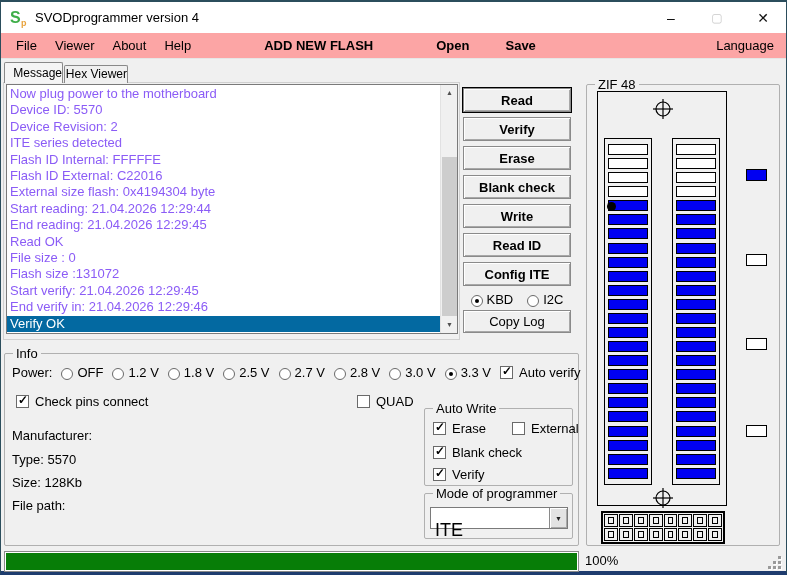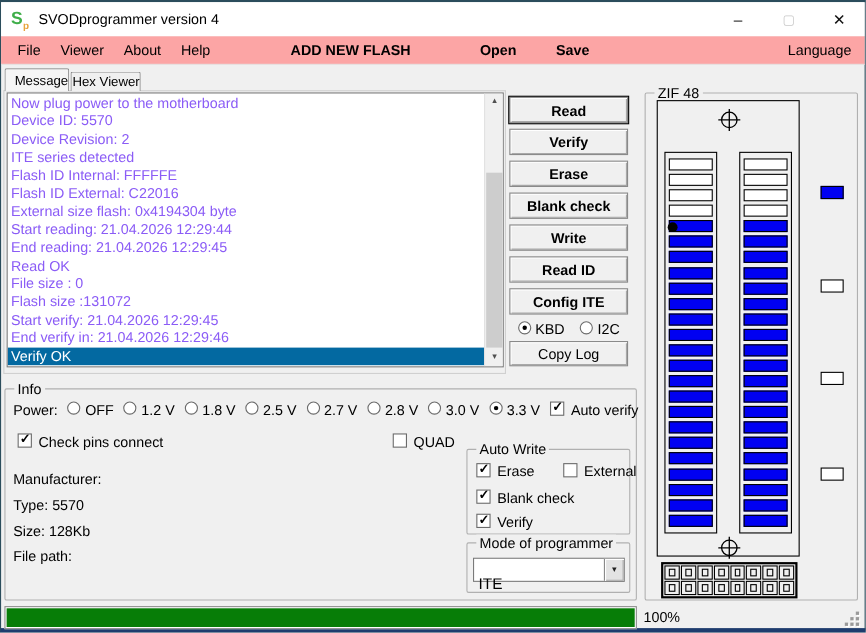--- a/index.html
+++ b/index.html
@@ -43,24 +43,24 @@
   .sb-arrow { position:absolute; left:0; width:17px; height:16px; text-align:center; font-size:7px; color:#505050; line-height:16px; }
   #sb-up { top:0; } #sb-down { bottom:0; }
   #sb-thumb { position:absolute; left:1px; width:15px; top:72px; bottom:17px; background:#cdcdcd; }
   
   .btn3d { background:#f0f0f0; border:1px solid #8a8a8a; box-shadow: inset 1px 1px 0 #ffffff, inset -1px -1px 0 #a8a8a8; font-size:13px; display:flex; align-items:center; justify-content:center; color:#000; }
   .action-btn { position:absolute; left:462px; width:108px; height:24px; font-weight:bold; }
   .action-btn.default { outline:1px solid #000; }
   #iface-radios { position:absolute; left:462px; top:289px; width:108px; height:16px; display:flex; justify-content:center; gap:14px; font-size:13px; align-items:center; }
   #copy-log-btn { position:absolute; left:462px; top:308px; width:108px; height:23px; font-weight:normal; }
   
-  .radio-item { display:flex; align-items:flex-start; gap:4px; }
+  .radio-item { display:flex; align-items:flex-end; gap:4px; }
   .radio { width:12px; height:12px; border-radius:50%; border:1px solid #6a6a6a; background:#fff; position:relative; flex:none; }
   .radio.sel::after { content:''; position:absolute; left:3px; top:3px; width:4px; height:4px; border-radius:50%; background:#000; }
-  .check-item { display:flex; align-items:flex-start; gap:6px; }
+  .check-item { display:flex; align-items:center; gap:6px; }
   .cb { width:13px; height:13px; border:1px solid #6a6a6a; background:#fff; position:relative; flex:none; }
   .cb.on::after { content:'✓'; position:absolute; left:1px; top:-3px; font-size:12px; font-weight:bold; color:#000; }
   .ctl-label { font-size:13px; color:#000; white-space:nowrap; }
   
   .groupbox { position:absolute; border:1px solid #b0b0b0; border-radius:2px; }
   .group-title { position:absolute; top:-8px; left:8px; background:#f0f0f0; padding:0 3px; font-size:13px; color:#000; }
   
   #zif-group { left:585px; top:82px; width:194px; height:462px; }
   #socket { position:absolute; left:10px; top:6px; width:130px; height:415px; border:1px solid #000; background:#f0f0f0; }
   .crosshair { position:absolute; left:54px; width:22px; height:22px; }
@@ -77,21 +77,21 @@
   #info-group { left:3px; top:351px; width:575px; height:193px; }
   #power-row { position:absolute; left:7px; top:11px; display:flex; align-items:center; gap:9px; }
   #check-pins-row { position:absolute; left:11px; top:40px; }
   #quad-row { position:absolute; left:352px; top:40px; }
   .info-field { position:absolute; left:7px; font-size:13px; color:#000; }
   
   #autowrite-group { left:419px; top:54px; width:149px; height:78px; }
   .aw-row { position:absolute; left:8px; }
   #mode-group { left:419px; top:139px; width:149px; height:46px; }
   #mode-combo { position:absolute; left:5px; top:13px; width:138px; height:22px; background:#fff; border:1px solid #7a7a7a; display:flex; align-items:center; }
-  #mode-value { flex:1; font-size:14px; padding-left:4px;margin-top:24px; }
+  #mode-value { flex:1; font-size:18px; padding-left:4px;margin-top:24px; }
   #combo-arrow { width:18px; height:100%; background:#e3e3e3; border-left:1px solid #8a8a8a; box-shadow: inset 1px 1px 0 #fff, inset -1px -1px 0 #a8a8a8; display:flex; align-items:center; justify-content:center; font-size:7px; color:#222; }
   
   #progress-wrap { position:absolute; left:3px; top:549px; width:575px; height:21px; border:1px solid #8a8a8a; background:#fff; padding:1px; }
   #progress-fill { height:100%; }
   #progress-label { position:absolute; left:584px; top:551px; font-size:13px; color:#000; }
   #resize-grip { position:absolute; right:4px; bottom:1px; width:14px; height:14px; }
   .grip-dot { position:absolute; width:3px; height:3px; background:#9a9a9a; box-shadow:1px 1px 0 #fff; }
 </style>
 </head>
 <body>

